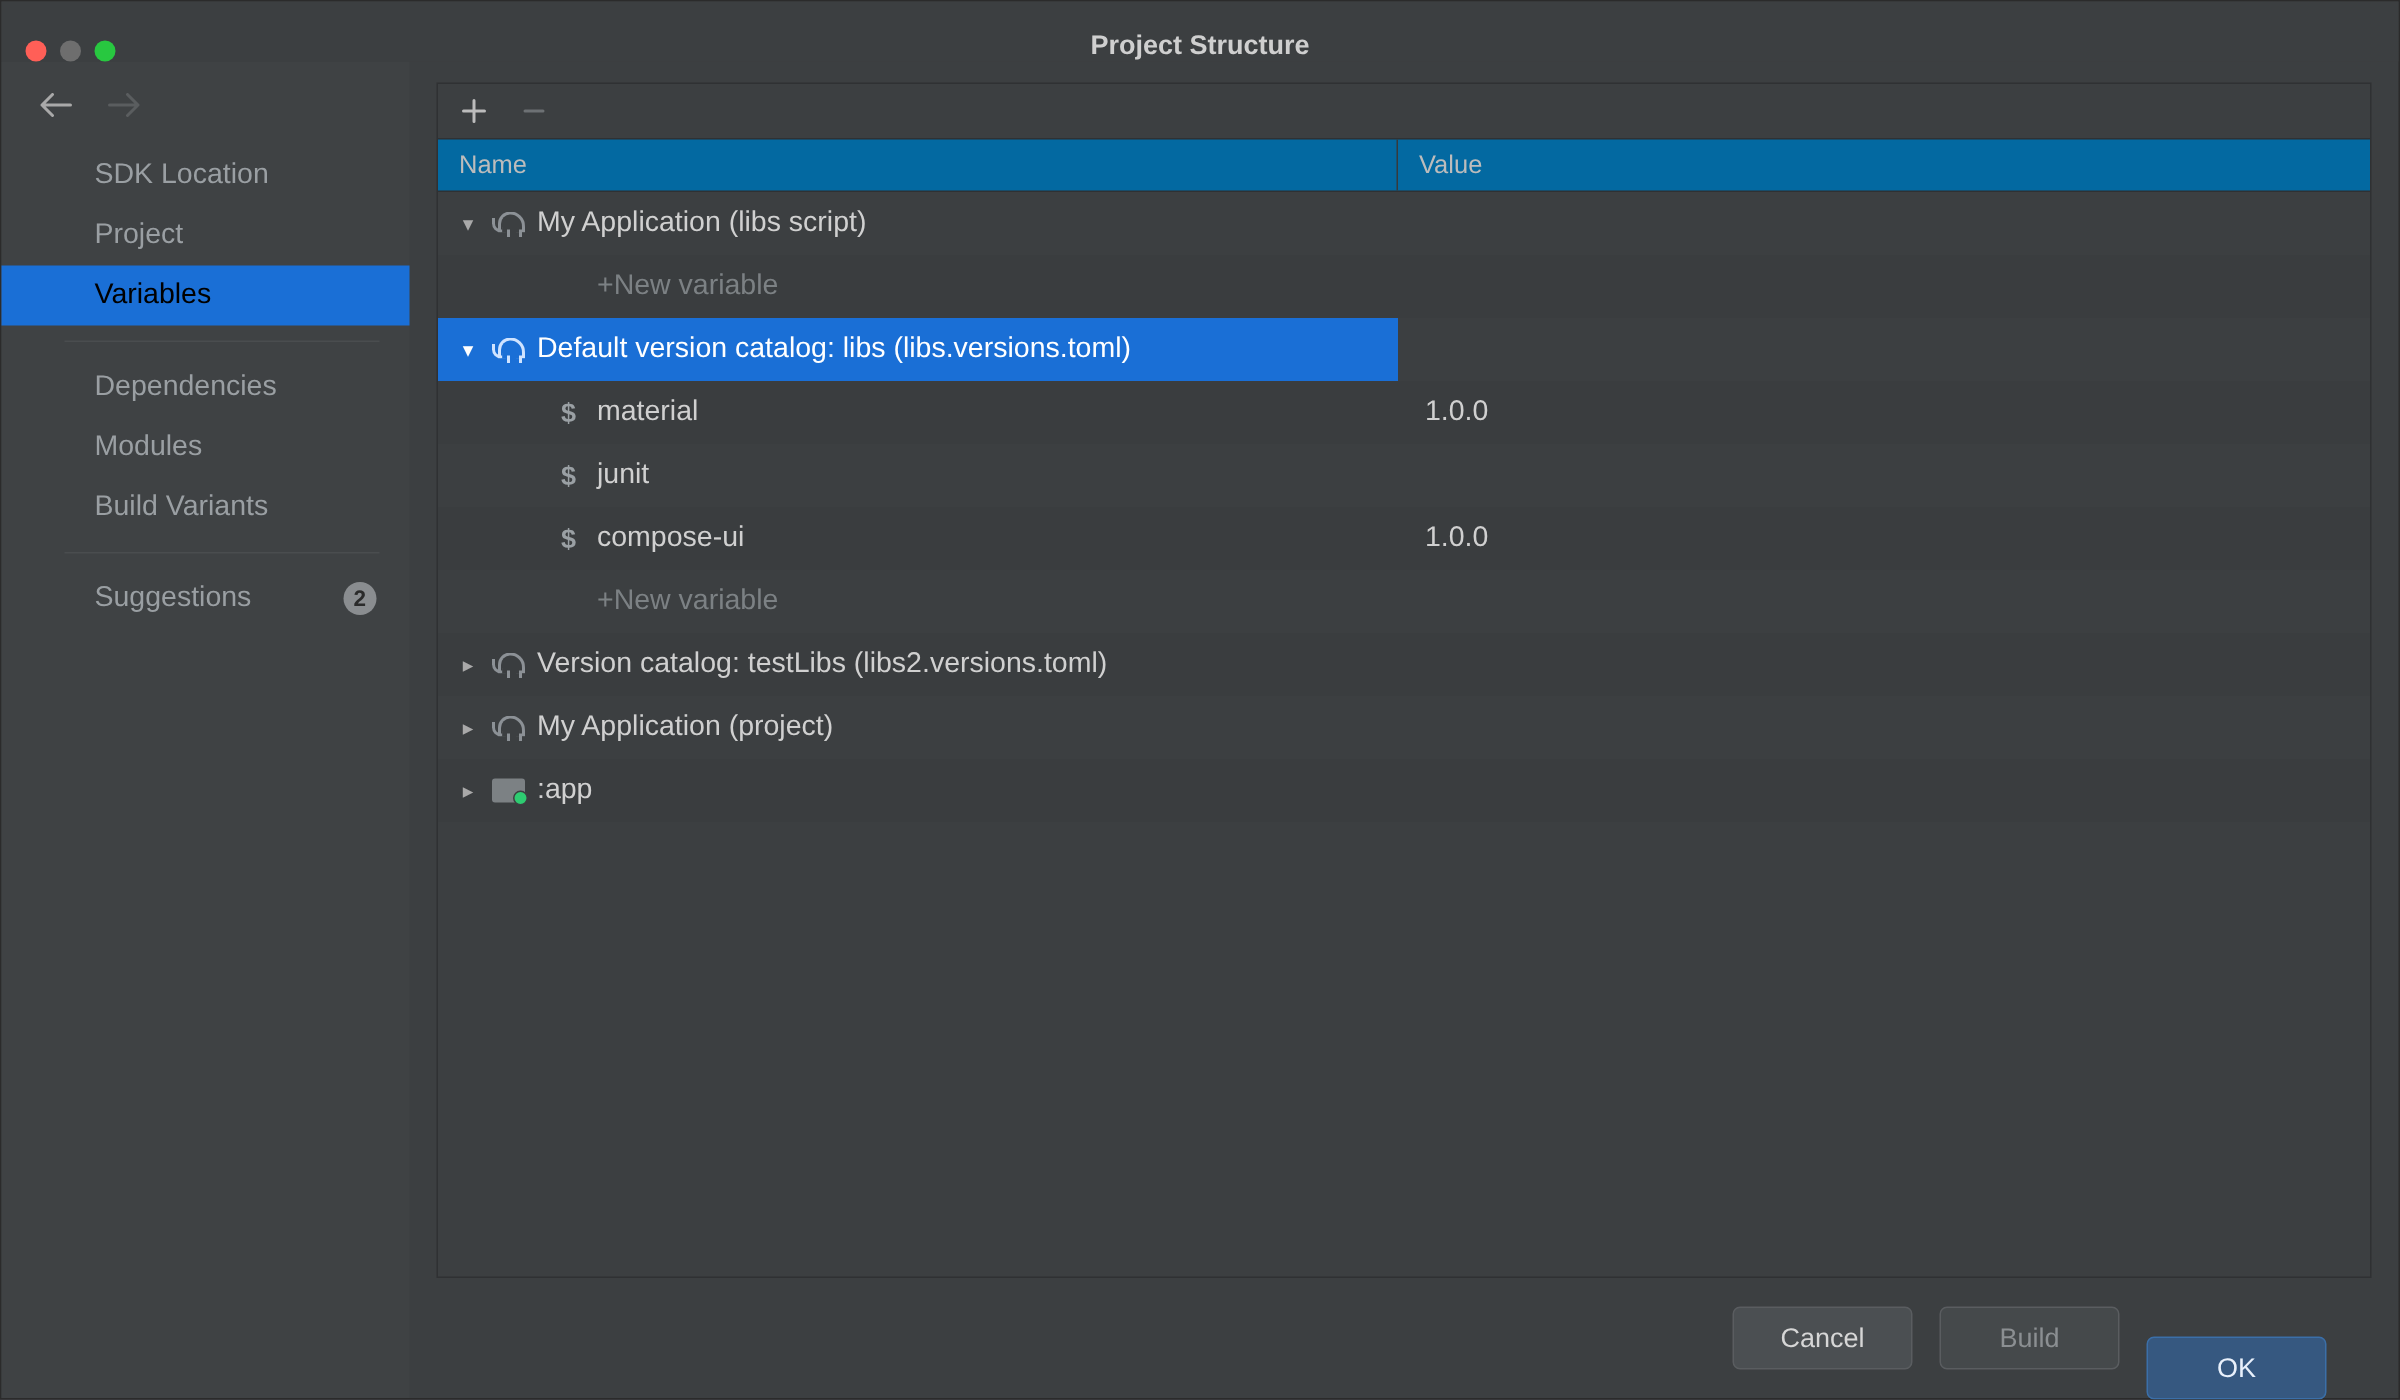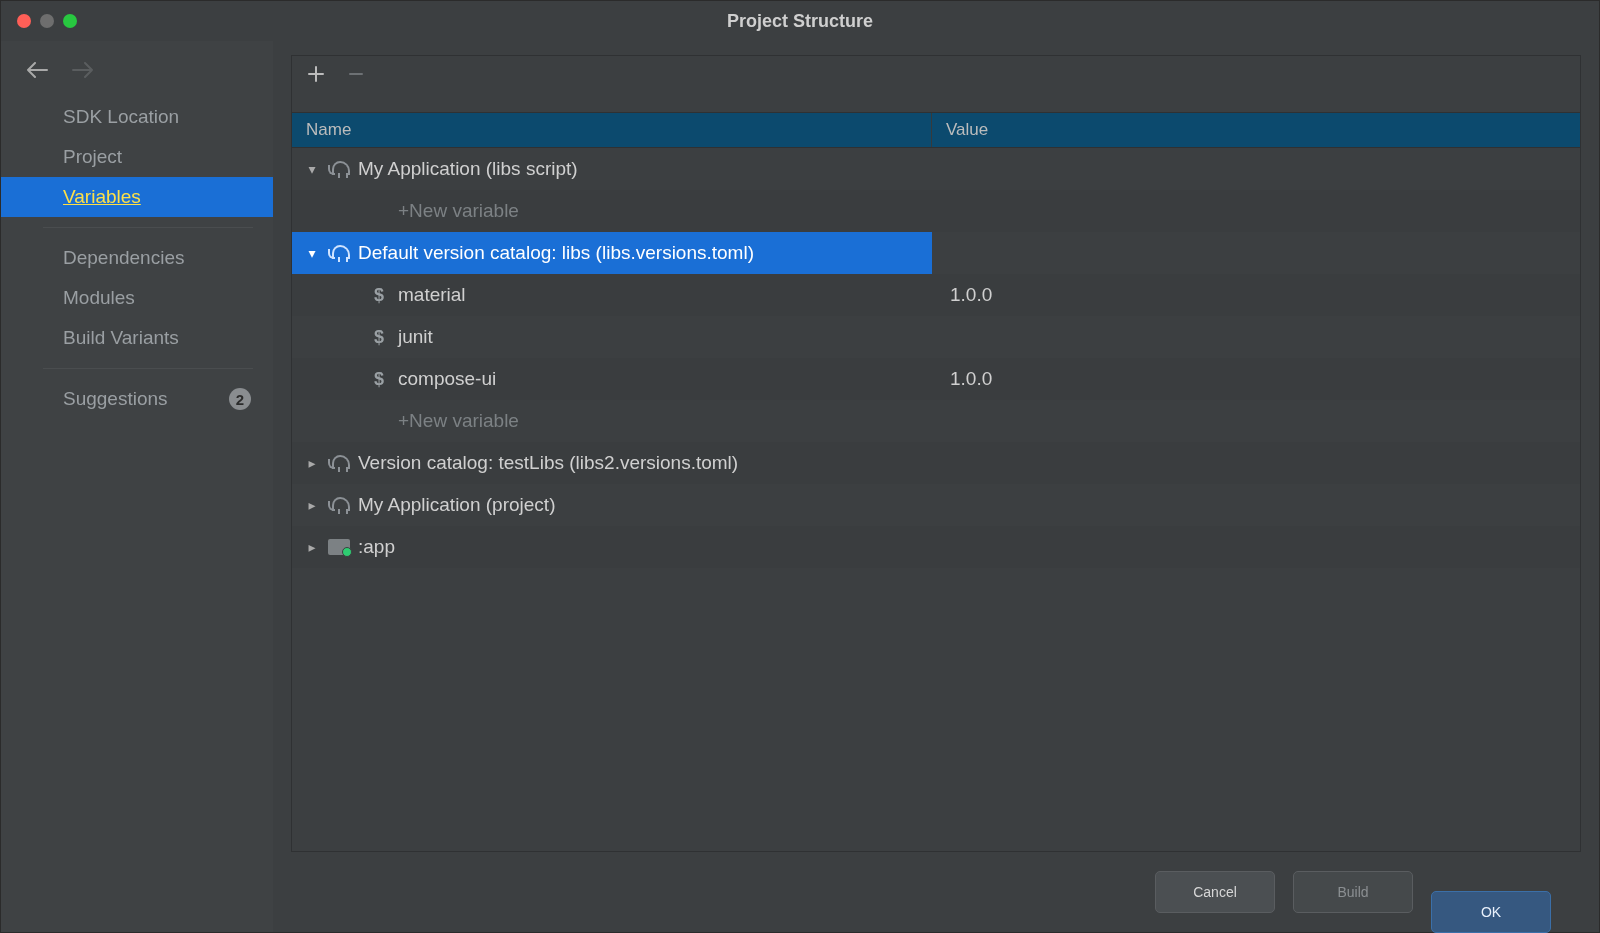--- a/index.html
+++ b/index.html
@@ -17,21 +17,21 @@
     background: #3c3f41;
     display: flex;
     flex-direction: column;
     border: 1px solid #2b2b2b;
   }
 
   
   .titlebar {
     height: 40px;
     display: flex;
-    align-items: center;
+    align-items: flex-end;
     position: relative;
     background: #3c3f41;
   }
   .traffic-lights {
     display: flex;
     gap: 9px;
     padding-left: 16px;
     align-items: center;
   }
   .tl-dot { width: 14px; height: 14px; border-radius: 50%; }
@@ -83,22 +83,21 @@
     display: flex;
     align-items: center;
     padding: 0 22px 0 62px;
     color: #9a9fa3;
     font-size: 19px;
     cursor: default;
     justify-content: space-between;
   }
   .side-item.selected {
     background: #1a6fd6;
-    color: #fde047;
-    text-decoration: underline;
+    color: #000000;
   }
   .side-sep {
     height: 1px;
     background: #4a4d4f;
     margin: 10px 20px 10px 42px;
   }
   .badge {
     background: #8a8d90;
     color: #2b2b2b;
     border-radius: 11px;
@@ -133,24 +132,23 @@
     color: #9a9fa3;
     font-size: 22px;
   }
   .tb-icon { display:inline-flex; width:20px; height:20px; align-items:center; justify-content:center; }
   .tb-minus { color:#6d7174; }
 
   
   .table-head {
     display: grid;
     grid-template-columns: 640px 1fr;
-    background: #0c4a6e;
+    background: #0369a1;
     border-top: 1px solid #2f3133;
     border-bottom: 1px solid #2f3133;
-    margin-top: 20px;
   }
   .th {
     padding: 7px 14px;
     color: #bcbcbc;
     font-size: 17px;
     border-right: 1px solid #363a3c;
   }
   .th:last-child { border-right: none; }
 
   
@@ -249,21 +247,21 @@
     gap: 18px;
     padding: 0 30px;
   }
   .btn {
     min-width: 120px;
     height: 42px;
     border-radius: 5px;
     border: 1px solid #5a5d60;
     background: #4b4f52;
     color: #d6d6d6;
-    font-size: 14px;
+    font-size: 18px;
     display:flex; align-items:center; justify-content:center;
     padding: 0 22px;
   }
   .btn.disabled { color:#8b8f92; background:#45494b; }
   .btn.primary { background:#365880; border-color:#3b6fa8; color:#e8f0fb;margin-top:40px; }
 </style>
 </head>
 <body>
 
 <div class="window">

